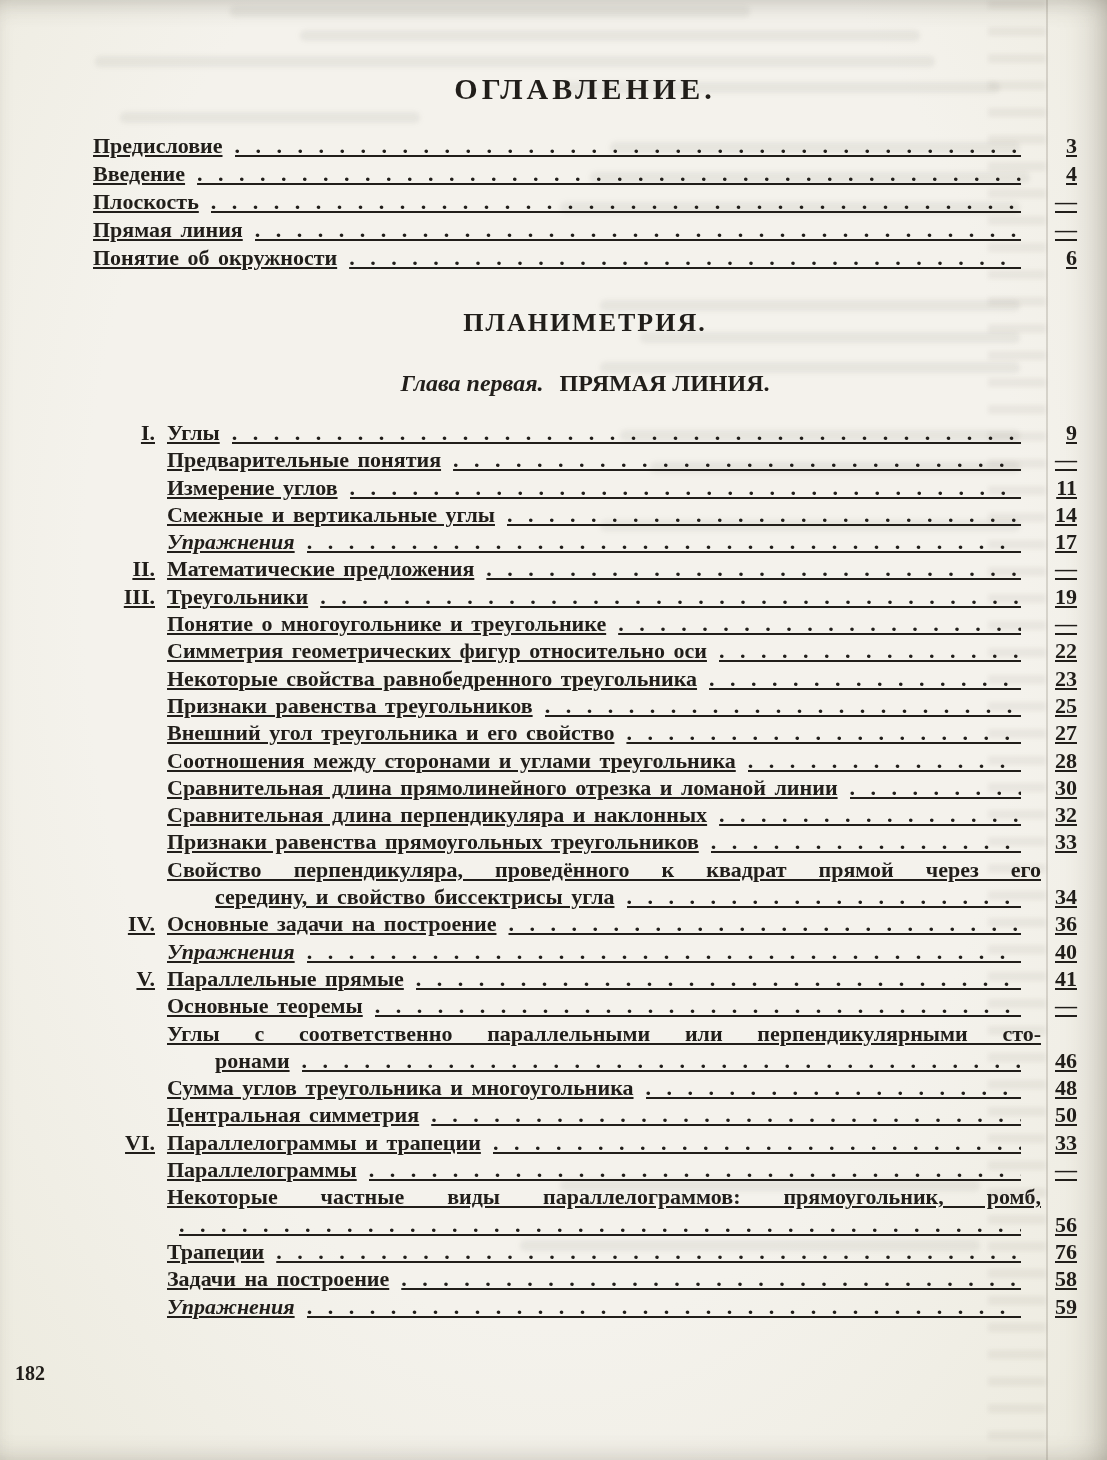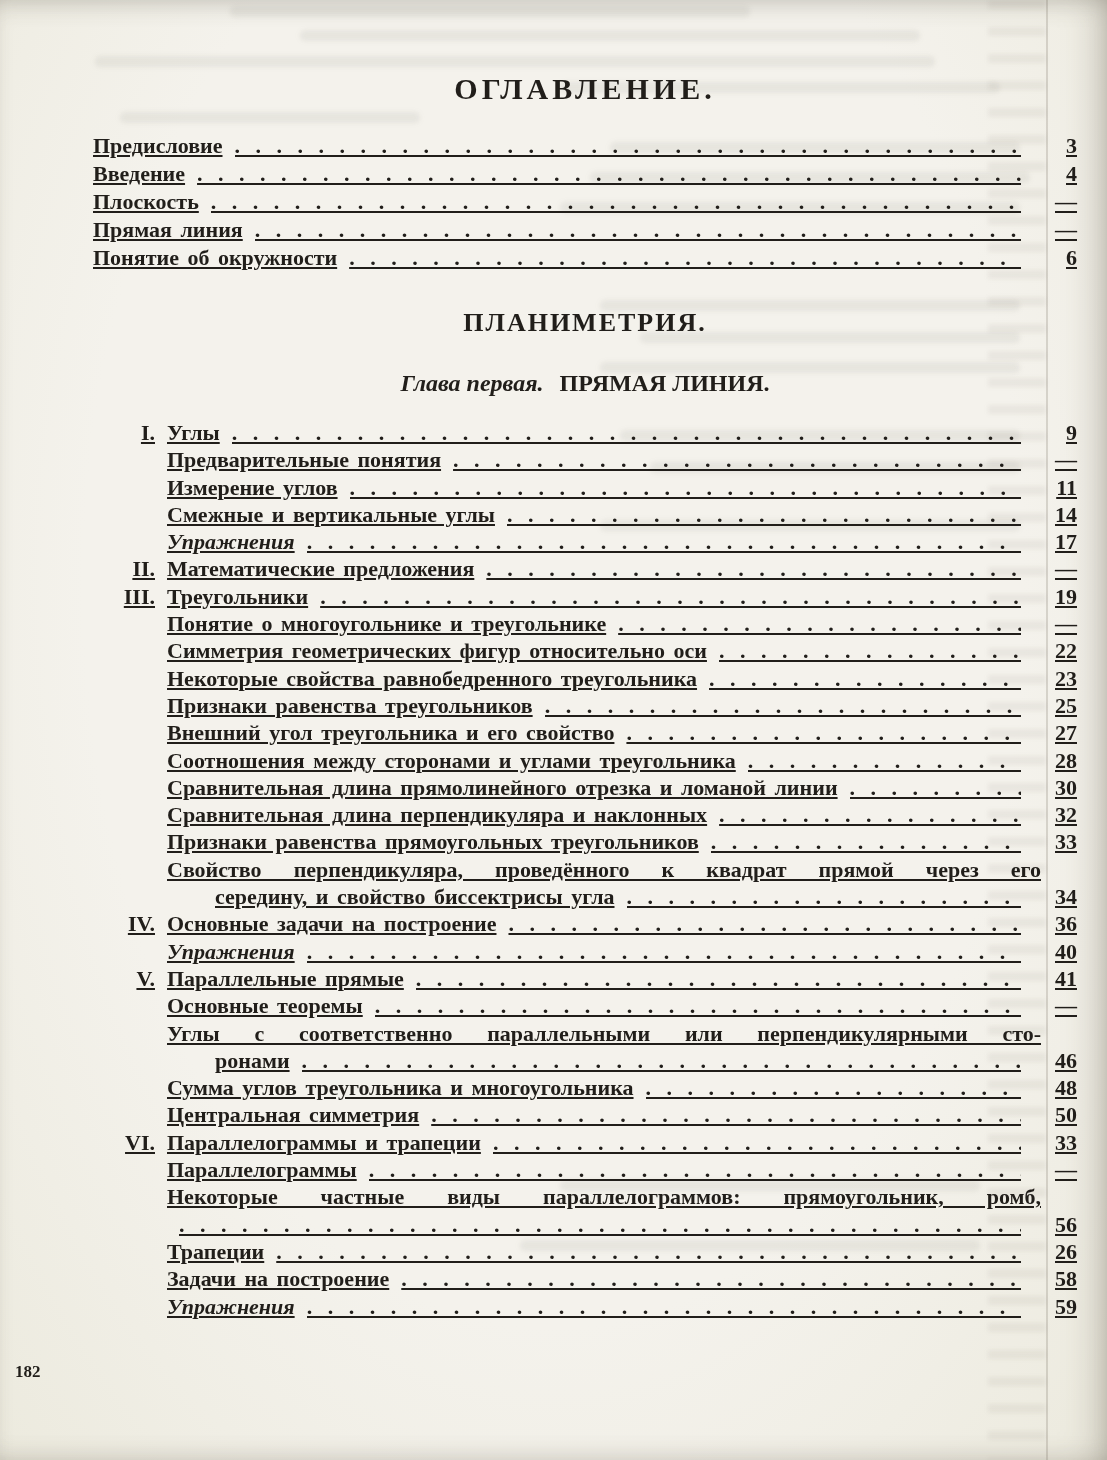--- a/index.html
+++ b/index.html
@@ -74,21 +74,21 @@
     word-spacing:10px;
   }
   .line .page-no { flex:0 0 46px; text-align:right; }
   .line.full { white-space:normal; }
   .line.full .text {
     flex:1 1 auto; text-align:justify; text-align-last:justify;
     margin-right:36px;
   }
   .footer-page {
     position:absolute; left:15px; top:1362px;
-    font-size:17px; font-weight:bold;
+    font-size:20px; font-weight:bold;
   }
 </style>
 </head>
 <body>
 
 <div class="page">
 
   <div class="artifacts">
     <div class="smudge" style="left:230px; top:6px;   width:520px;"></div>
     <div class="smudge" style="left:300px; top:30px;  width:620px;"></div>
@@ -294,21 +294,21 @@
         <div class="line sub full">
           <span class="text">Некоторые частные виды параллелограммов: прямоугольник, ромб,</span>
         </div>
         <div class="line sub">
           <span class="leader"></span>
           <span class="page-no">56</span>
         </div>
         <div class="line sub">
           <span class="text">Трапеции</span>
           <span class="leader"></span>
-          <span class="page-no">26</span>
+          <span class="page-no">76</span>
         </div>
         <div class="line sub">
           <span class="text">Задачи на построение</span>
           <span class="leader"></span>
           <span class="page-no">58</span>
         </div>
         <div class="line sub">
           <span class="text italic">Упражнения</span>
           <span class="leader"></span>
           <span class="page-no">59</span>

